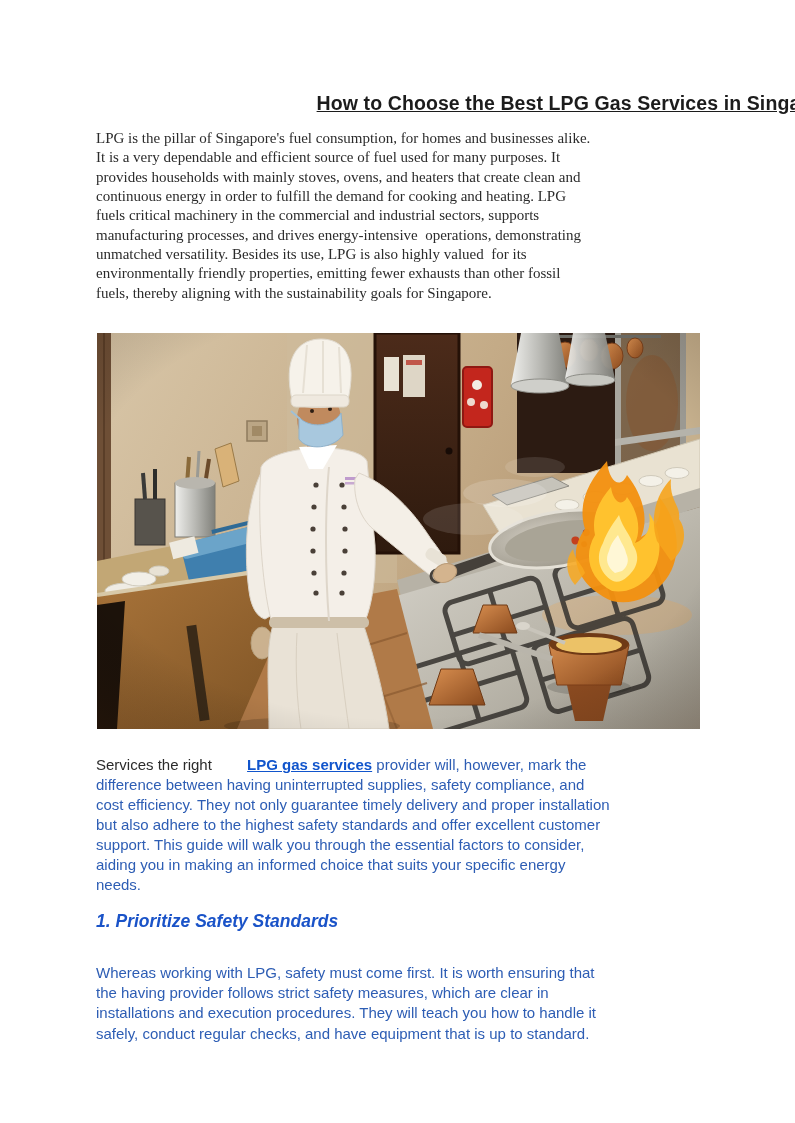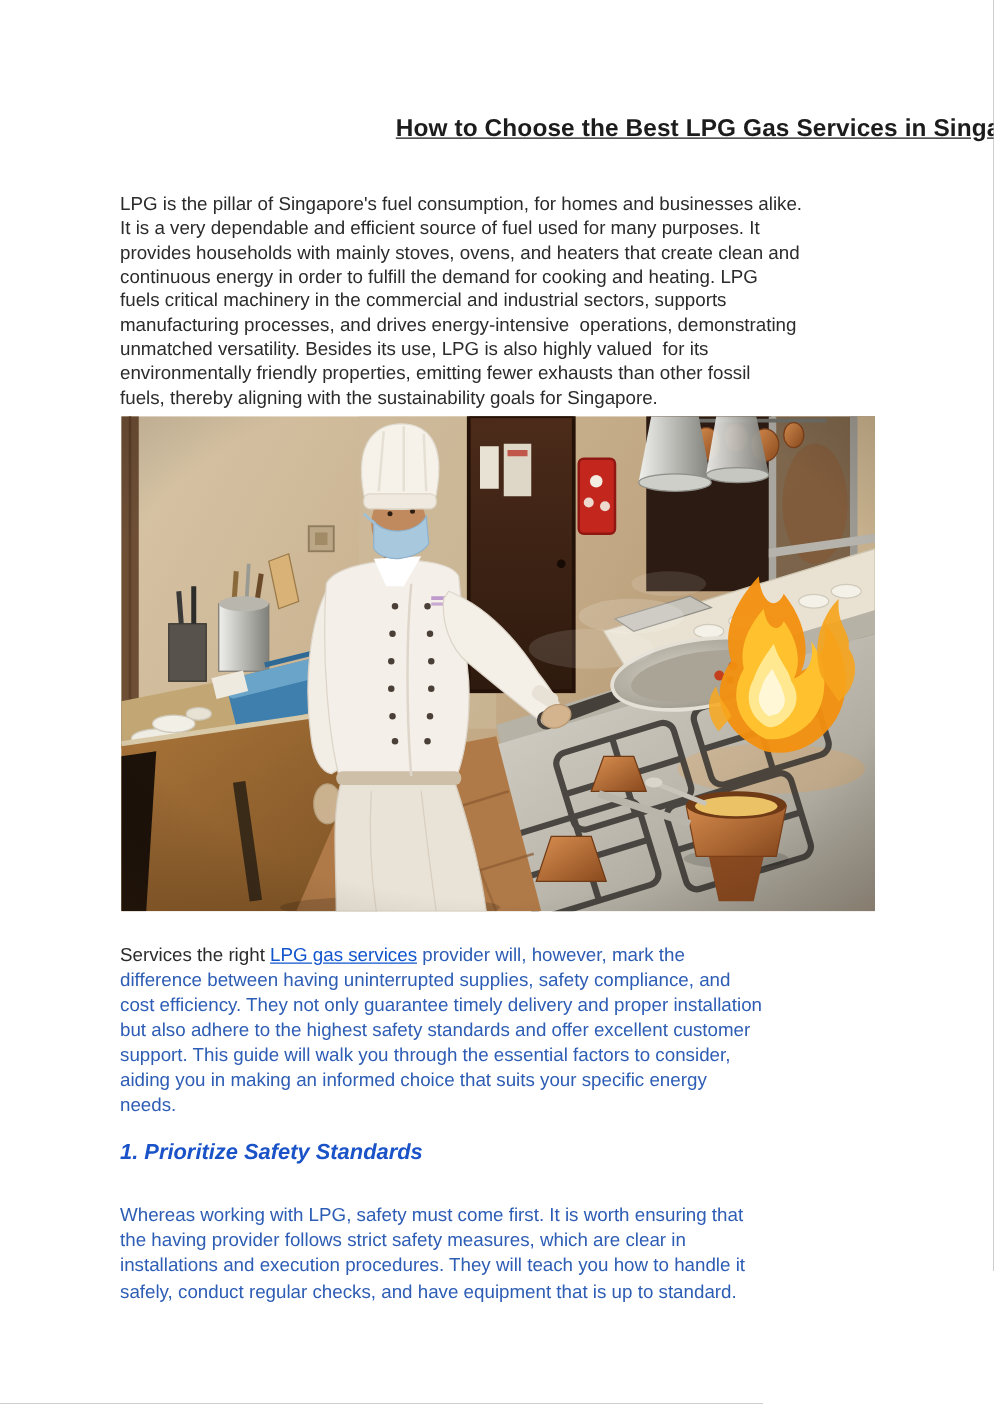--- a/index.html
+++ b/index.html
@@ -24,29 +24,30 @@
     font-size:19.5px;font-weight:bold;
     color:#1c1c1c;text-decoration:underline;
     letter-spacing:.1px;
     padding-left:48px;
   }
   .para{
     position:absolute;left:96px;width:680px;margin:0;
     font-size:15px;
     white-space:pre-wrap;
   }
-  .para-intro{top:154px;line-height:19.35px;color:var(--text-color);}
+  .para-intro{top:129px;line-height:19.35px;color:var(--text-color);font-family:Liberation Serif, serif;}
   .para-selecting{top:755px;line-height:20px;color:var(--body-blue);}
   .para-section{top:963px;line-height:20.2px;color:var(--body-blue);}
   .black-run{color:var(--text-color);}
   .doc-link{
     color:var(--link-blue);
-    font-weight:normal;
+    font-weight:bold;
     text-decoration:underline;
     cursor:pointer;
+    margin-left:31px;
   }
   .section-heading{
     position:absolute;left:96px;top:911px;margin:0;
     font-size:17.5px;font-weight:bold;
     color:var(--heading-blue);
     font-style:italic;
   }
   .photo-figure{
     position:absolute;left:97px;top:333px;margin:0;
     width:603px;height:396px;

